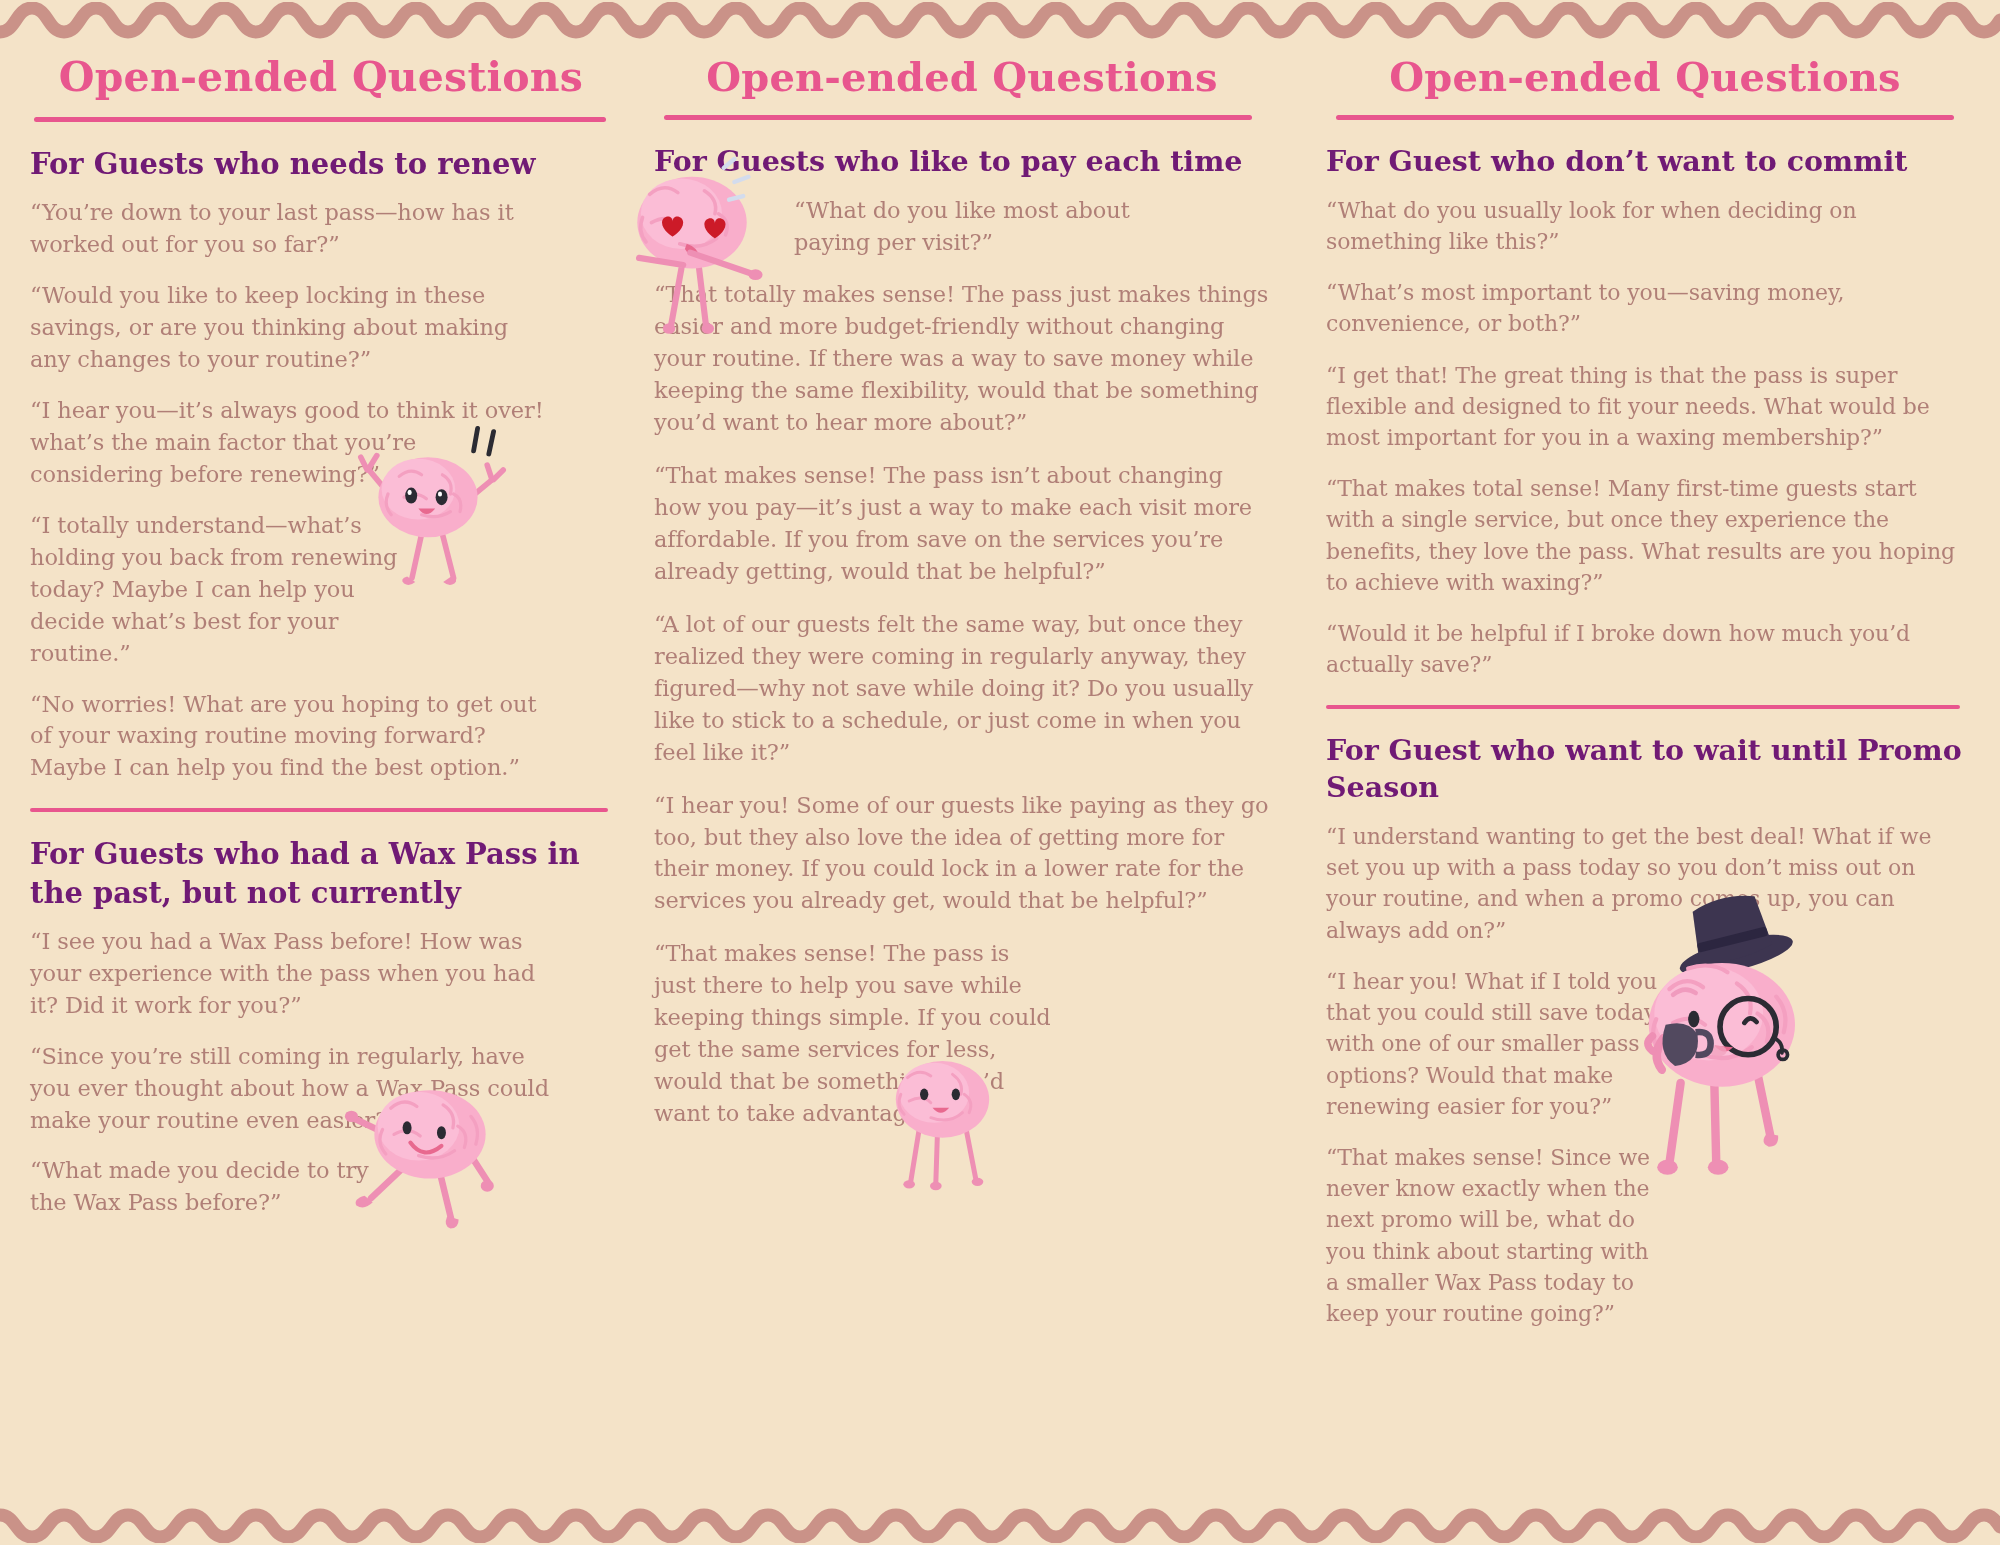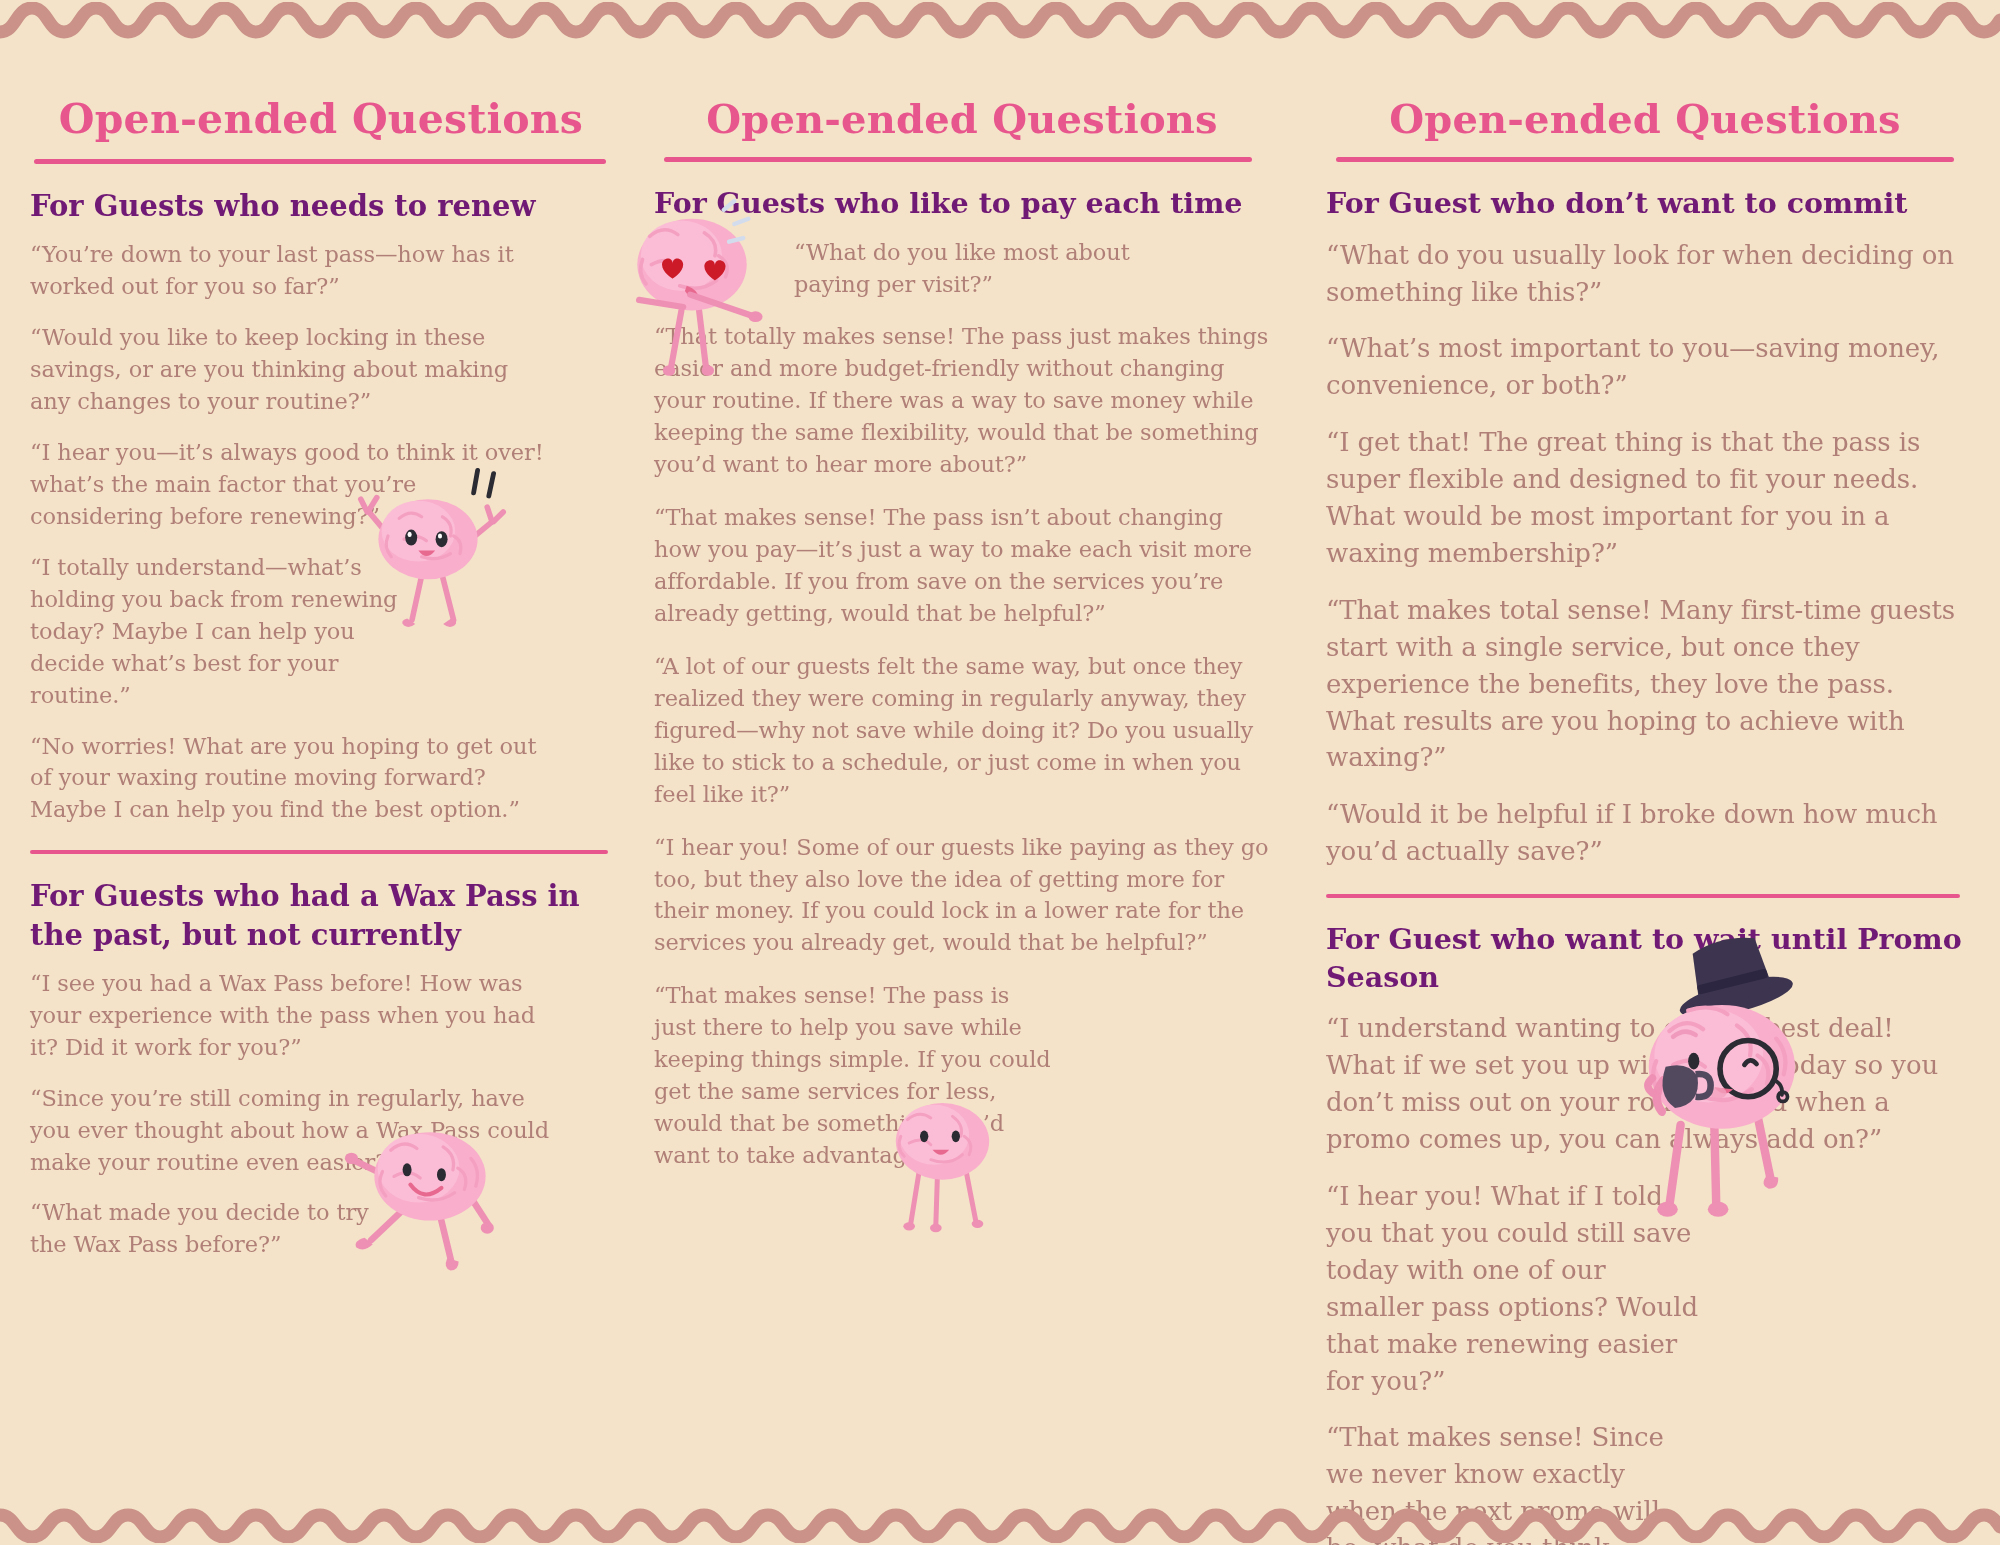--- a/index.html
+++ b/index.html
@@ -28,21 +28,20 @@
   .wave-top { top: 2px; }
   .wave-bottom { bottom: 2px; }
 
   
   .sheet {
     position: absolute;
     inset: 0;
     display: grid;
     grid-template-columns: 640px 660px 700px;
     padding: 46px 0 49px 0;
-    margin-top: 42px;
   }
 
   .column {
     position: relative;
     padding: 0 26px;
   }
   .col-1 { padding-left: 30px; padding-right: 28px; }
   .col-2 { padding-left: 14px; padding-right: 30px; }
   .col-3 { padding-left: 26px; padding-right: 36px; }
 
@@ -92,21 +91,21 @@
   
   .quote {
     color: #b07f77;
     font-size: 22.5px;
     line-height: 1.42;
     margin: 0 0 19px 0;
     font-weight: normal;
     letter-spacing: -0.1px;
   }
   .col-2 .quote { font-size: 22.5px; margin-bottom: 21px; }
-  .col-3 .quote { font-size: 26px; margin-bottom: 20px; }
+  .col-3 .quote { font-size: 22px; margin-bottom: 20px; }
 
   .quote.narrow-1 { max-width: 520px; }
   .quote.indent-block { margin-left: 140px; max-width: 380px; }
   .quote.wrap-right-1 { max-width: 380px; }
   .quote.wrap-right-2 { max-width: 400px; }
   .quote.wrap-right-3 { max-width: 340px; }
 
   
   .mascot { position: absolute; z-index: 3; pointer-events: none; }
 

